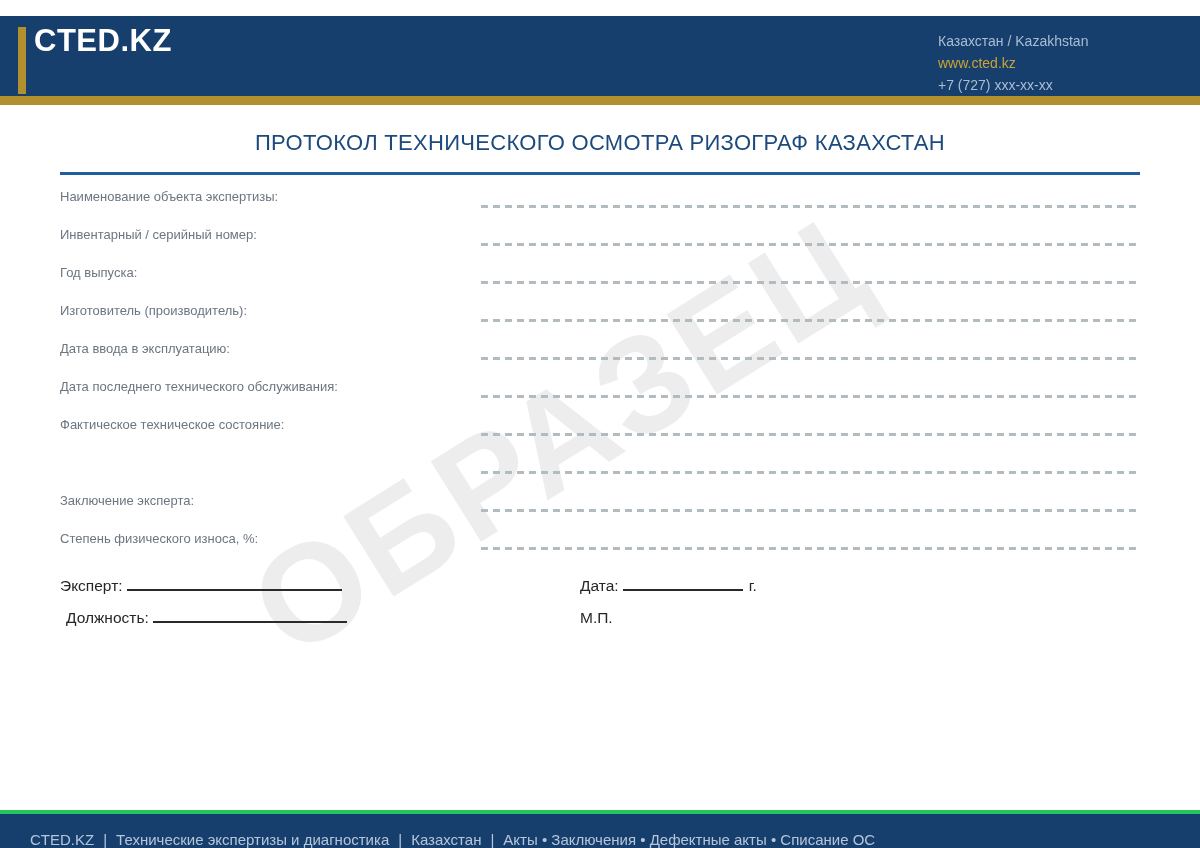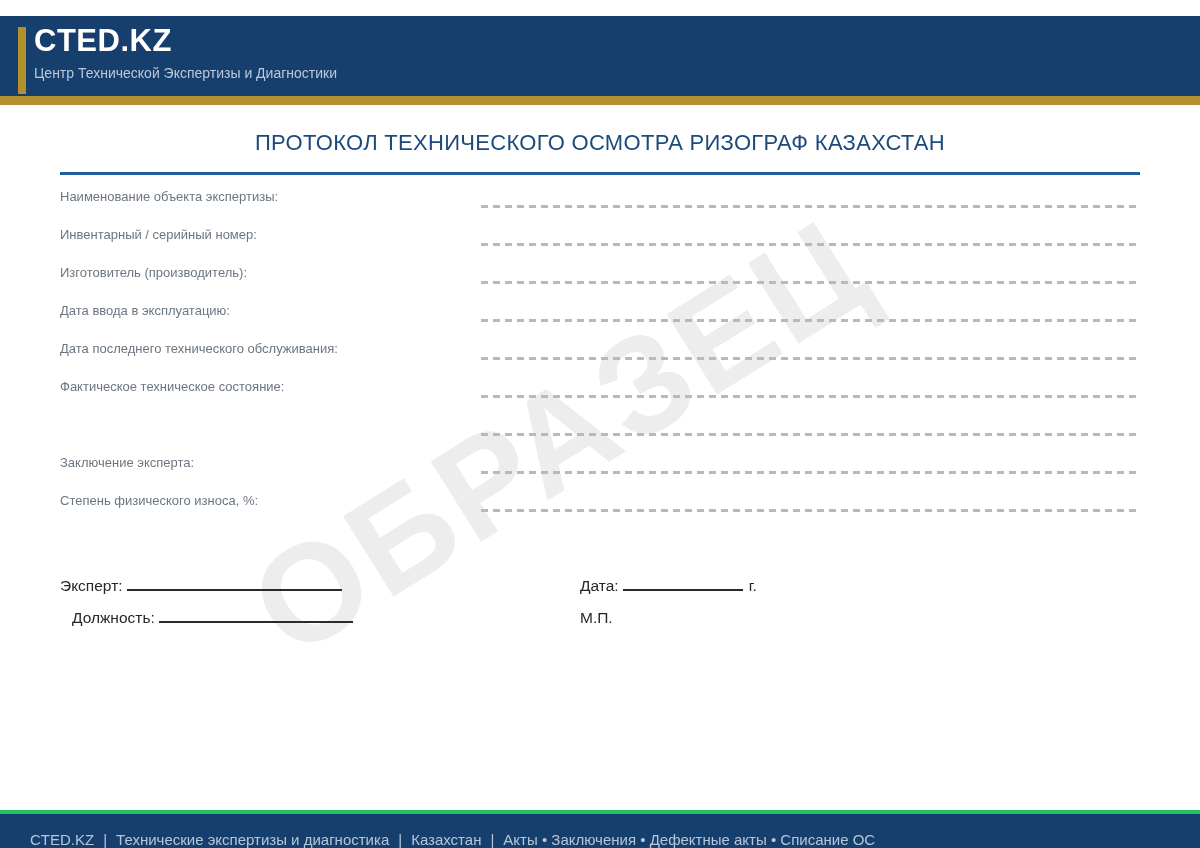--- a/index.html
+++ b/index.html
@@ -91,21 +91,21 @@
   
   .sig {
     position: absolute; top: 561px; left: 60px;
     width: 1080px; height: 60px;
     font-size: 15.5px; color: #262626;
     z-index: 1;
   }
   .sig-item { position: absolute; white-space: nowrap; }
   .sig-r1-left  { left: 0;     top: 0; text-align: center; }
   .sig-r1-right { left: 520px; top: 0; }
-  .sig-r2-left  { left: 12px;     top: 32px; }
+  .sig-r2-left  { left: 6px;     top: 32px; }
   .sig-r2-right { left: 520px; top: 32px; }
   .sig-line {
     display: inline-block;
     border-bottom: 2px solid #2a2a2a;
     height: 13px;
     margin-left: 4px;
     vertical-align: baseline;
   }
   .sig-line-expert   { width: 215px; }
   .sig-line-position { width: 194px; }
@@ -128,35 +128,43 @@
   .footer-sep { margin: 0 9px; color: #b5c6da; }
 </style>
 </head>
 <body>
 
 <div class="page">
 
   <div class="header">
     <div class="logo-accent-bar"></div>
     <div class="logo-text">CTED.KZ</div>
-    <div class="logo-tagline">Центр Технической Экспертизы и Диагностики</div>
+    <div class="header-right">
+      <div class="hdr-country">Казахстан / Kazakhstan</div>
+      <a class="hdr-link" href="#">www.cted.kz</a>
+      <div class="hdr-phone">+7 (727) xxx-xx-xx</div>
+    </div>
   </div>
 
   <div class="watermark">ОБРАЗЕЦ</div>
 
   <div class="doc-title">ПРОТОКОЛ ТЕХНИЧЕСКОГО ОСМОТРА РИЗОГРАФ КАЗАХСТАН</div>
   <div class="title-rule"></div>
 
   <div class="form">
     <div class="form-row">
       <span class="form-label">Наименование объекта экспертизы:</span>
       <span class="form-line"></span>
     </div>
     <div class="form-row">
       <span class="form-label">Инвентарный / серийный номер:</span>
+      <span class="form-line"></span>
+    </div>
+    <div class="form-row">
+      <span class="form-label">Год выпуска:</span>
       <span class="form-line"></span>
     </div>
     <div class="form-row">
       <span class="form-label">Изготовитель (производитель):</span>
       <span class="form-line"></span>
     </div>
     <div class="form-row">
       <span class="form-label">Дата ввода в эксплуатацию:</span>
       <span class="form-line"></span>
     </div>

